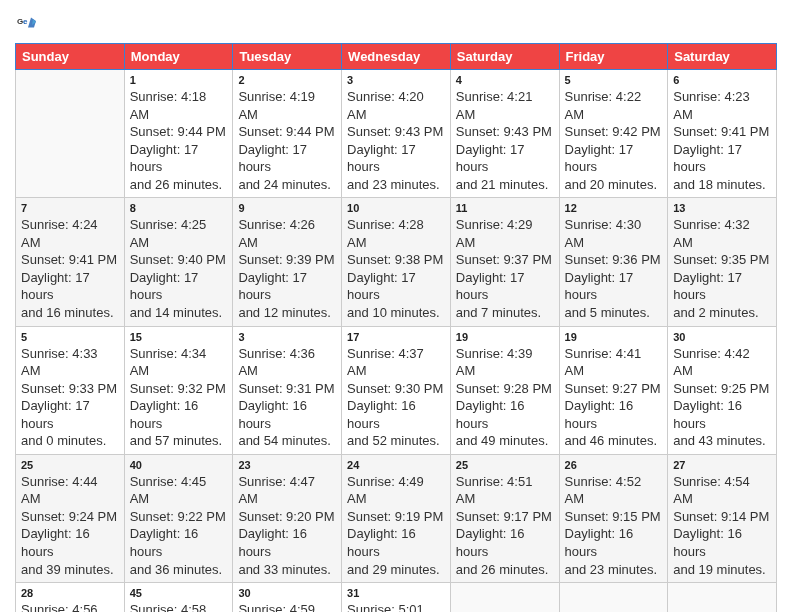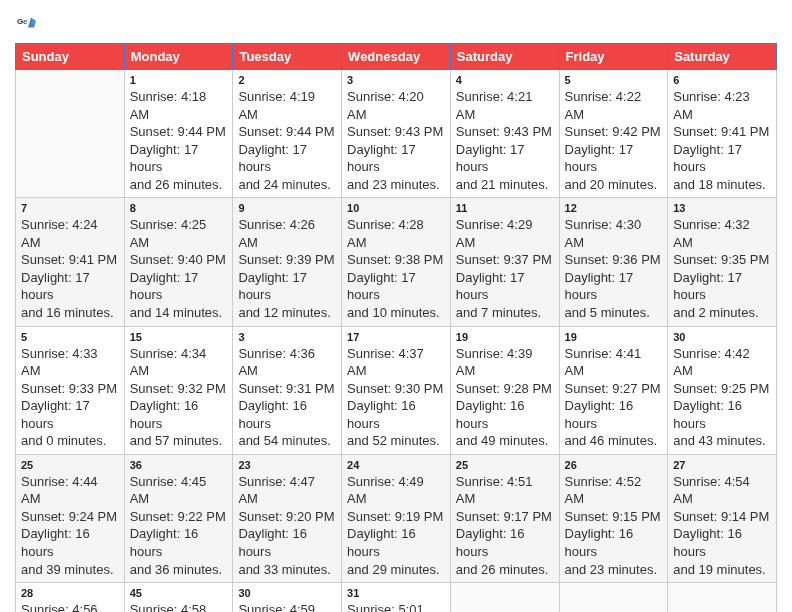--- a/index.html
+++ b/index.html
@@ -220,21 +220,21 @@
             <span class="day-number">30</span>
             <div class="day-info">Sunrise: 4:42 AM<br>Sunset: 9:25 PM<br>Daylight: 16 hours<br>and 43 minutes.</div>
           </td>
         </tr>
         <tr class="week-row">
           <td>
             <span class="day-number">25</span>
             <div class="day-info">Sunrise: 4:44 AM<br>Sunset: 9:24 PM<br>Daylight: 16 hours<br>and 39 minutes.</div>
           </td>
           <td>
-            <span class="day-number">36</span>
+            <span class="day-number">40</span>
             <div class="day-info">Sunrise: 4:45 AM<br>Sunset: 9:22 PM<br>Daylight: 16 hours<br>and 36 minutes.</div>
           </td>
           <td>
             <span class="day-number">23</span>
             <div class="day-info">Sunrise: 4:47 AM<br>Sunset: 9:20 PM<br>Daylight: 16 hours<br>and 33 minutes.</div>
           </td>
           <td>
             <span class="day-number">24</span>
             <div class="day-info">Sunrise: 4:49 AM<br>Sunset: 9:19 PM<br>Daylight: 16 hours<br>and 29 minutes.</div>
           </td>

